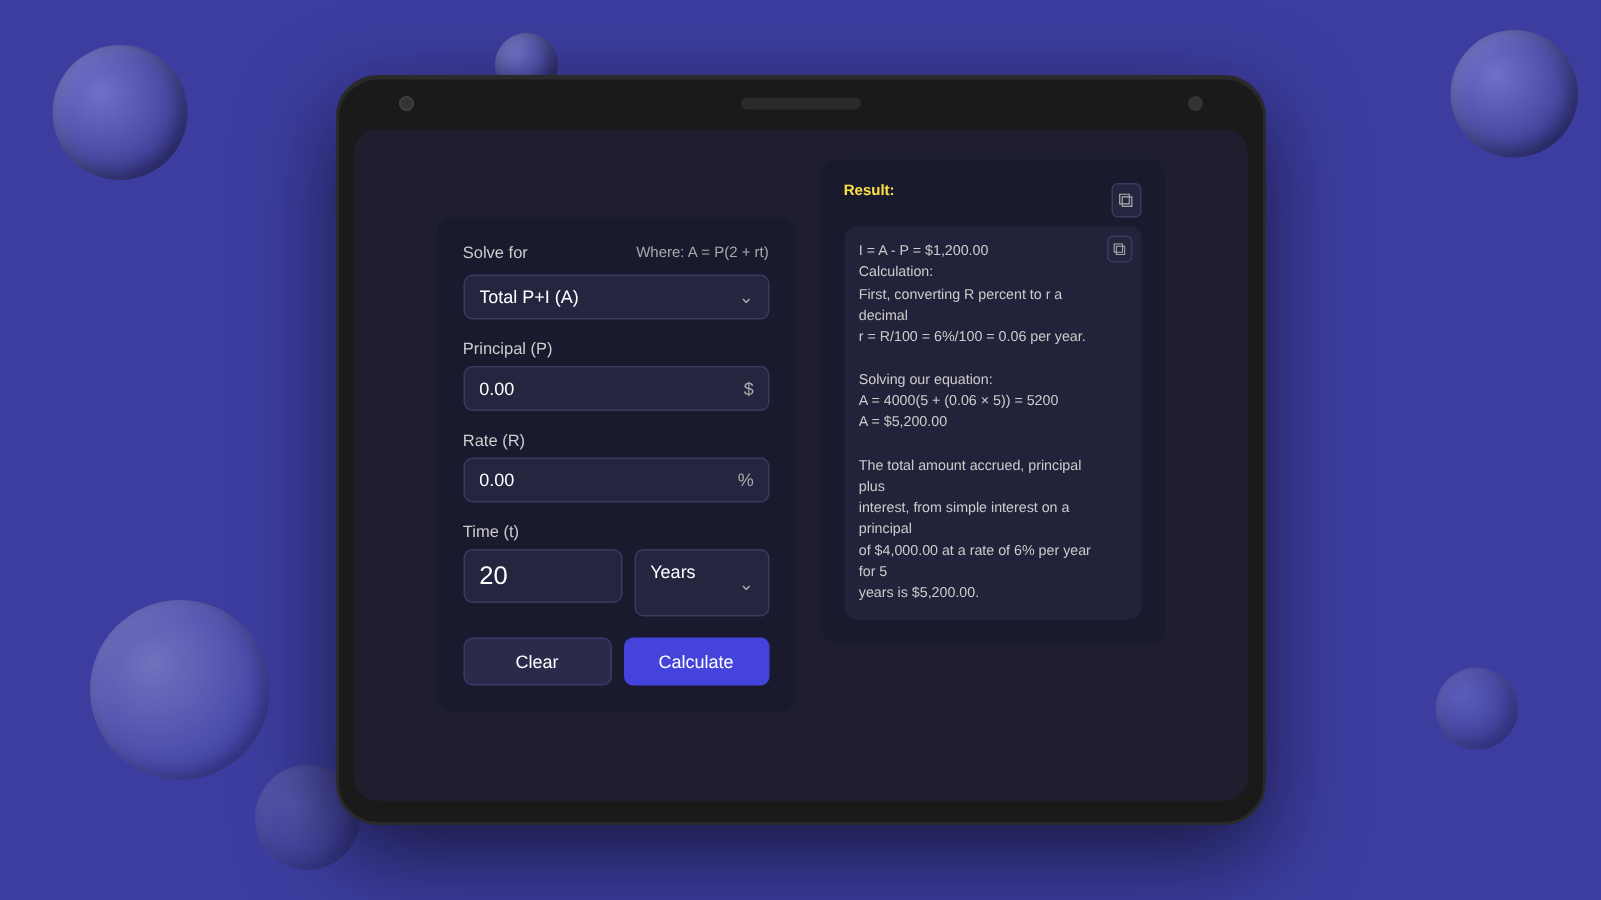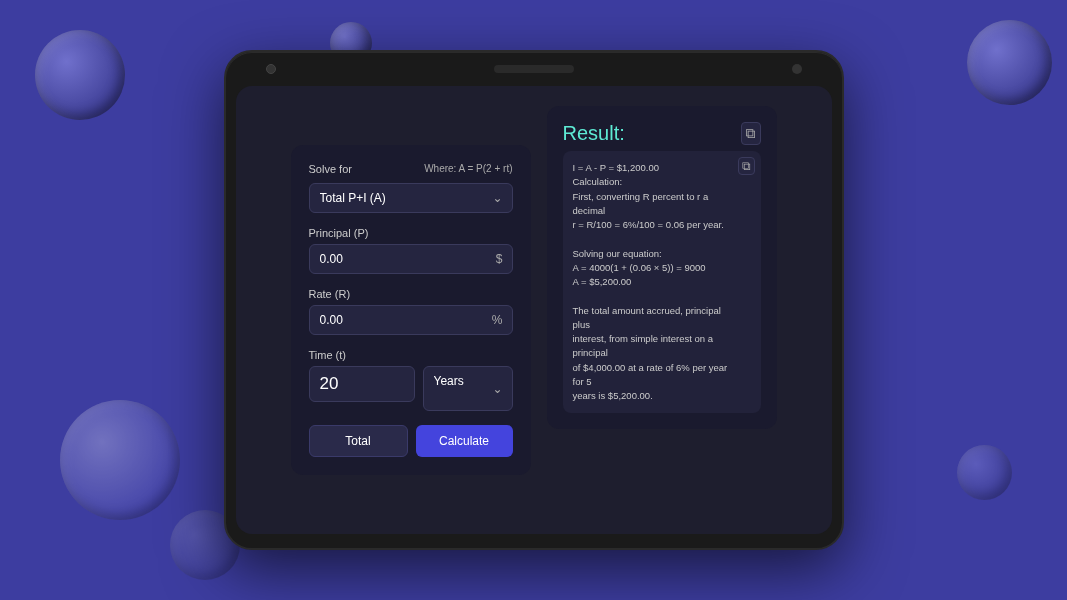--- a/index.html
+++ b/index.html
@@ -243,23 +243,23 @@
     }
 
     .result-header {
       display: flex;
       justify-content: space-between;
       align-items: flex-start;
       margin-bottom: 6px;
     }
 
     .result-title {
-      color: #5eead4;
-      font-size: 20px;
-      font-weight: 400;
+      color: #fde047;
+      font-size: 10px;
+      font-weight: 700;
     }
 
     .copy-icon {
       color: #aaa;
       font-size: 14px;
       cursor: pointer;
       background: #252540;
       border: 1px solid #3a3a5c;
       border-radius: 4px;
       padding: 2px 4px;
@@ -356,21 +356,21 @@
           <select class="time-select">
             <option>Years</option>
             <option>Months</option>
             <option>Days</option>
           </select>
           <span class="select-chevron">⌄</span>
         </div>
       </div>
 
       <div class="buttons-row">
-        <button class="btn-clear">Total</button>
+        <button class="btn-clear">Clear</button>
         <button class="btn-calculate">Calculate</button>
       </div>
 
     </div>
 
     <div class="result-card">
 
       <div class="result-header">
         <span class="result-title">Result:</span>
         <span class="copy-icon">⧉</span>
@@ -379,21 +379,21 @@
 
       <div class="result-detail-box">
         <span class="result-detail-copy">⧉</span>
         <div class="result-detail-text">
           <span>I = A - P = $1,200.00</span><br>
           <span>Calculation:</span><br>
           <span>First, converting R percent to r a decimal</span><br>
           <span>r = R/100 = 6%/100 = 0.06 per year.</span><br>
           <br>
           <span>Solving our equation:</span><br>
-          <span>A = 4000(1 + (0.06 × 5)) = 9000</span><br>
+          <span>A = 4000(5 + (0.06 × 5)) = 5200</span><br>
           <span>A = $5,200.00</span><br>
           <br>
           <span>The total amount accrued, principal plus</span><br>
           <span>interest, from simple interest on a principal</span><br>
           <span>of $4,000.00 at a rate of 6% per year for 5</span><br>
           <span>years is $5,200.00.</span>
         </div>
       </div>
 
     </div>

